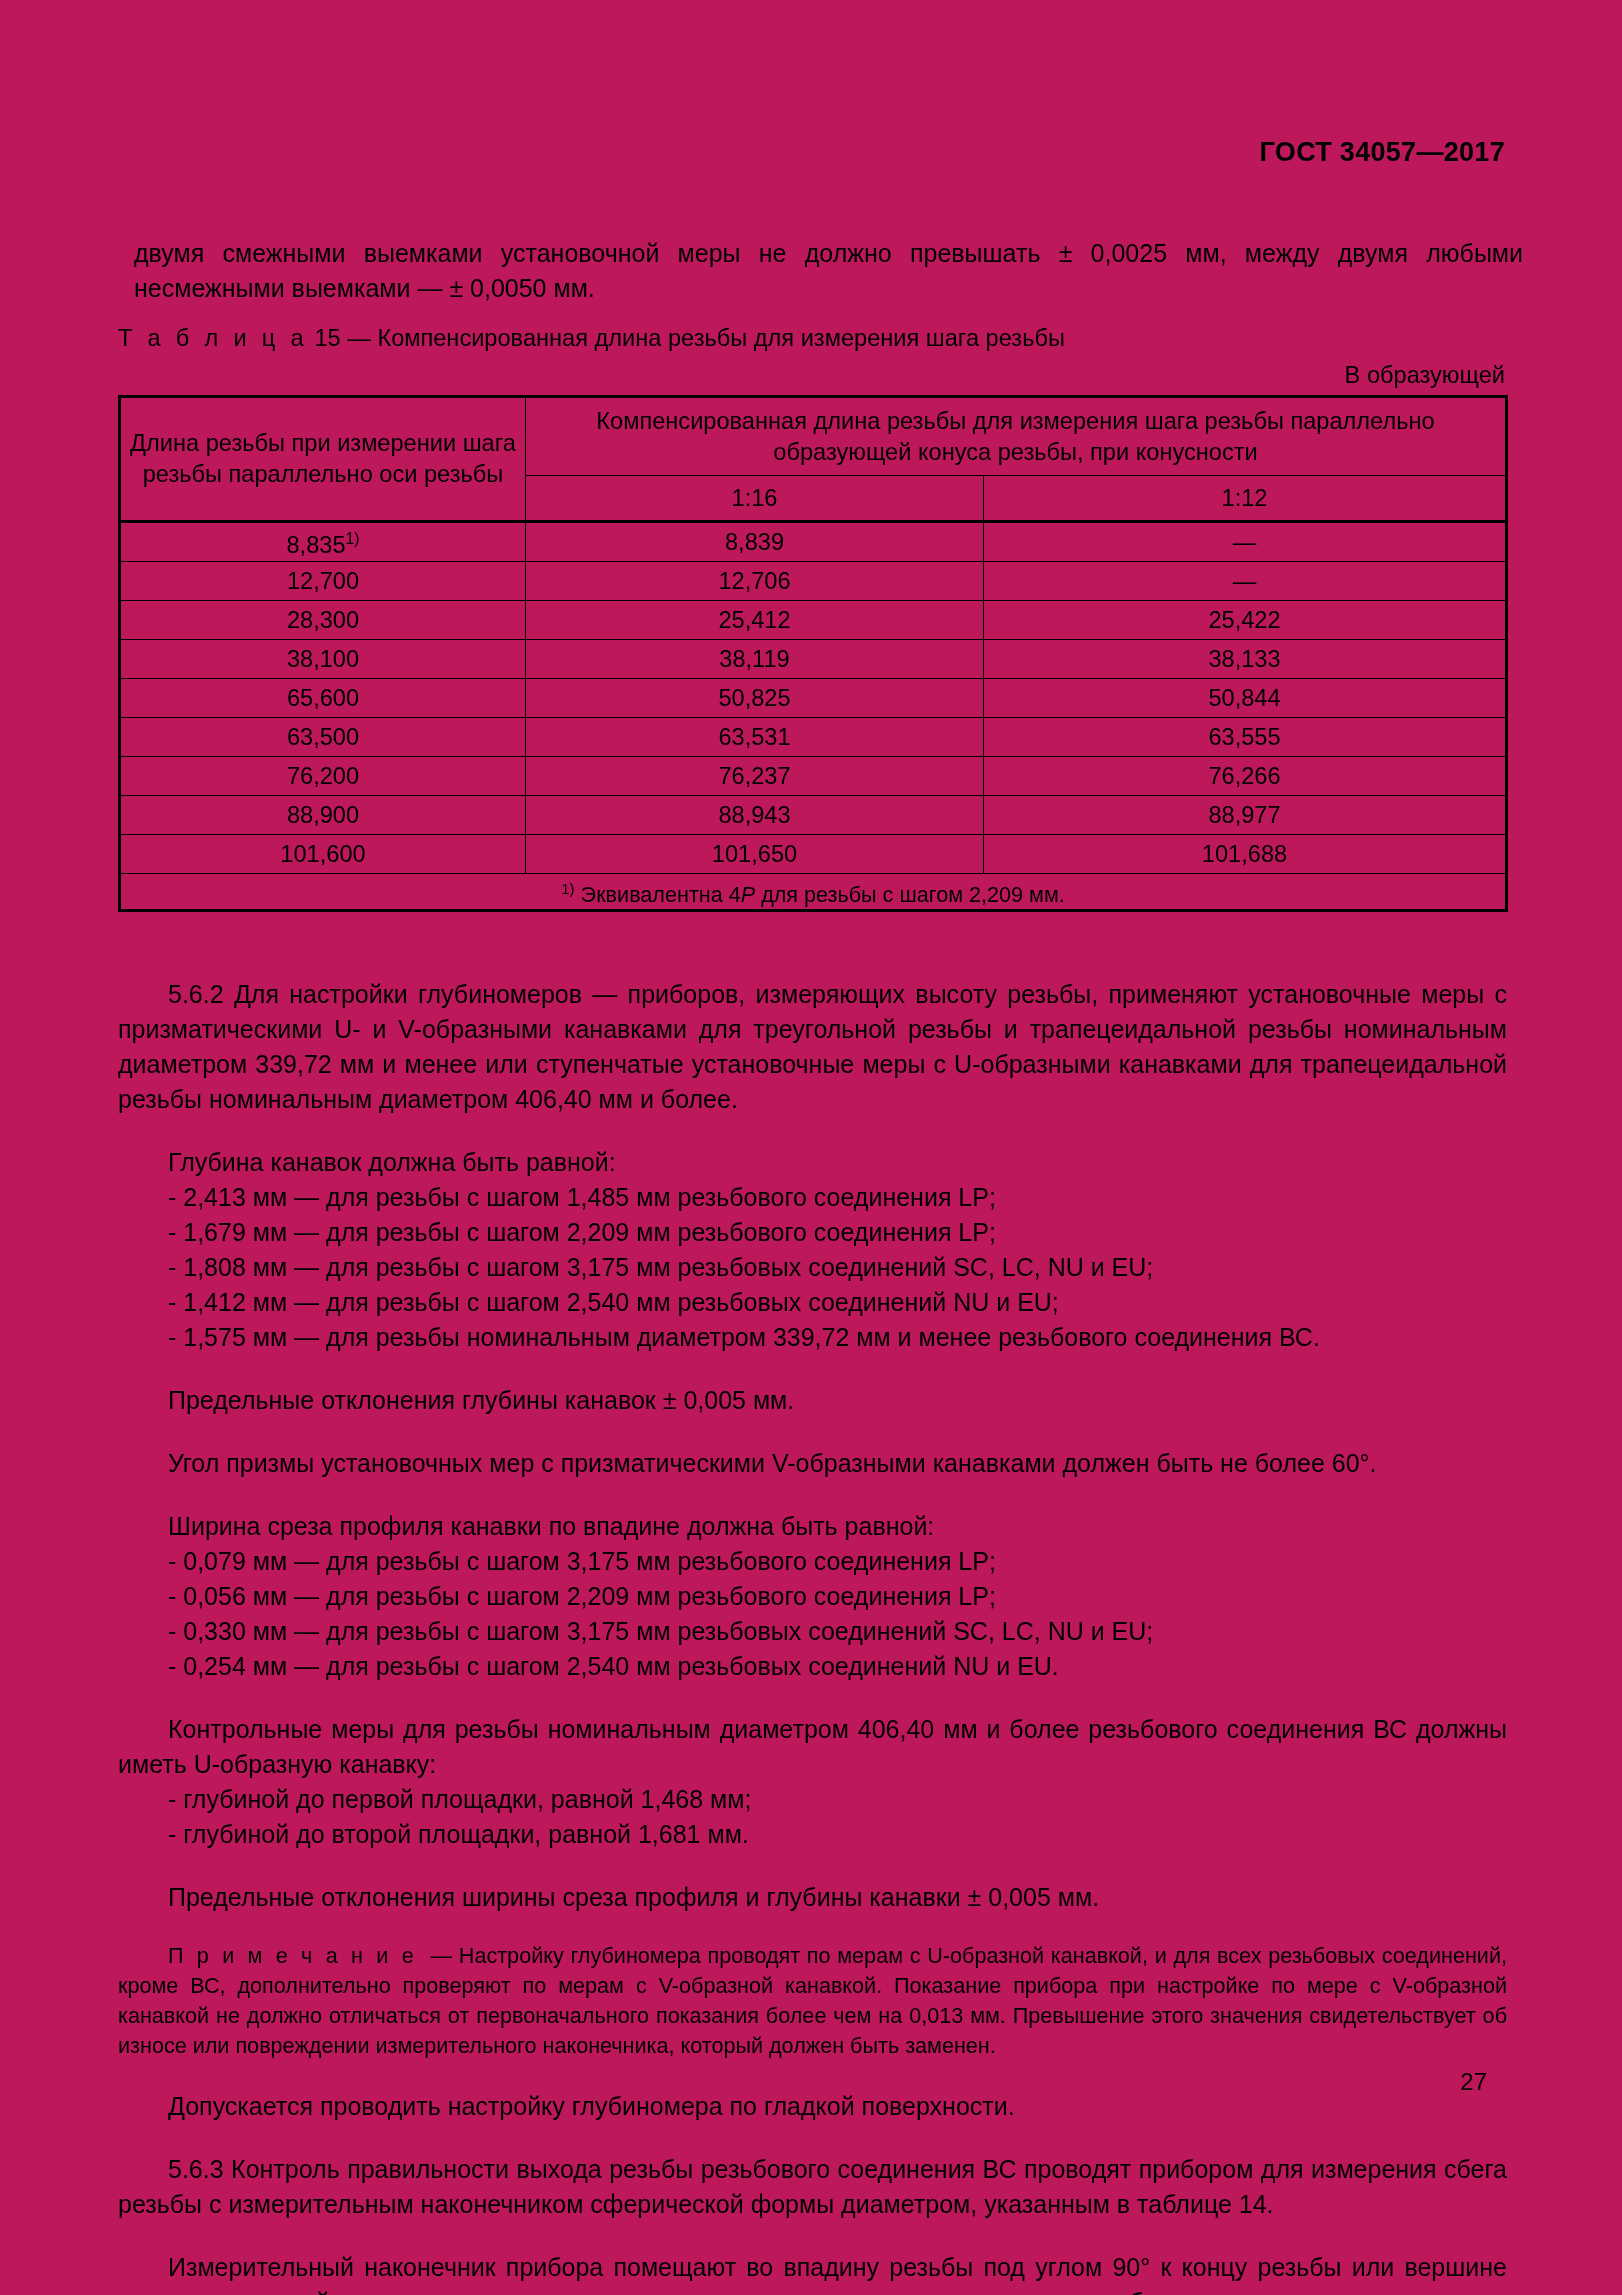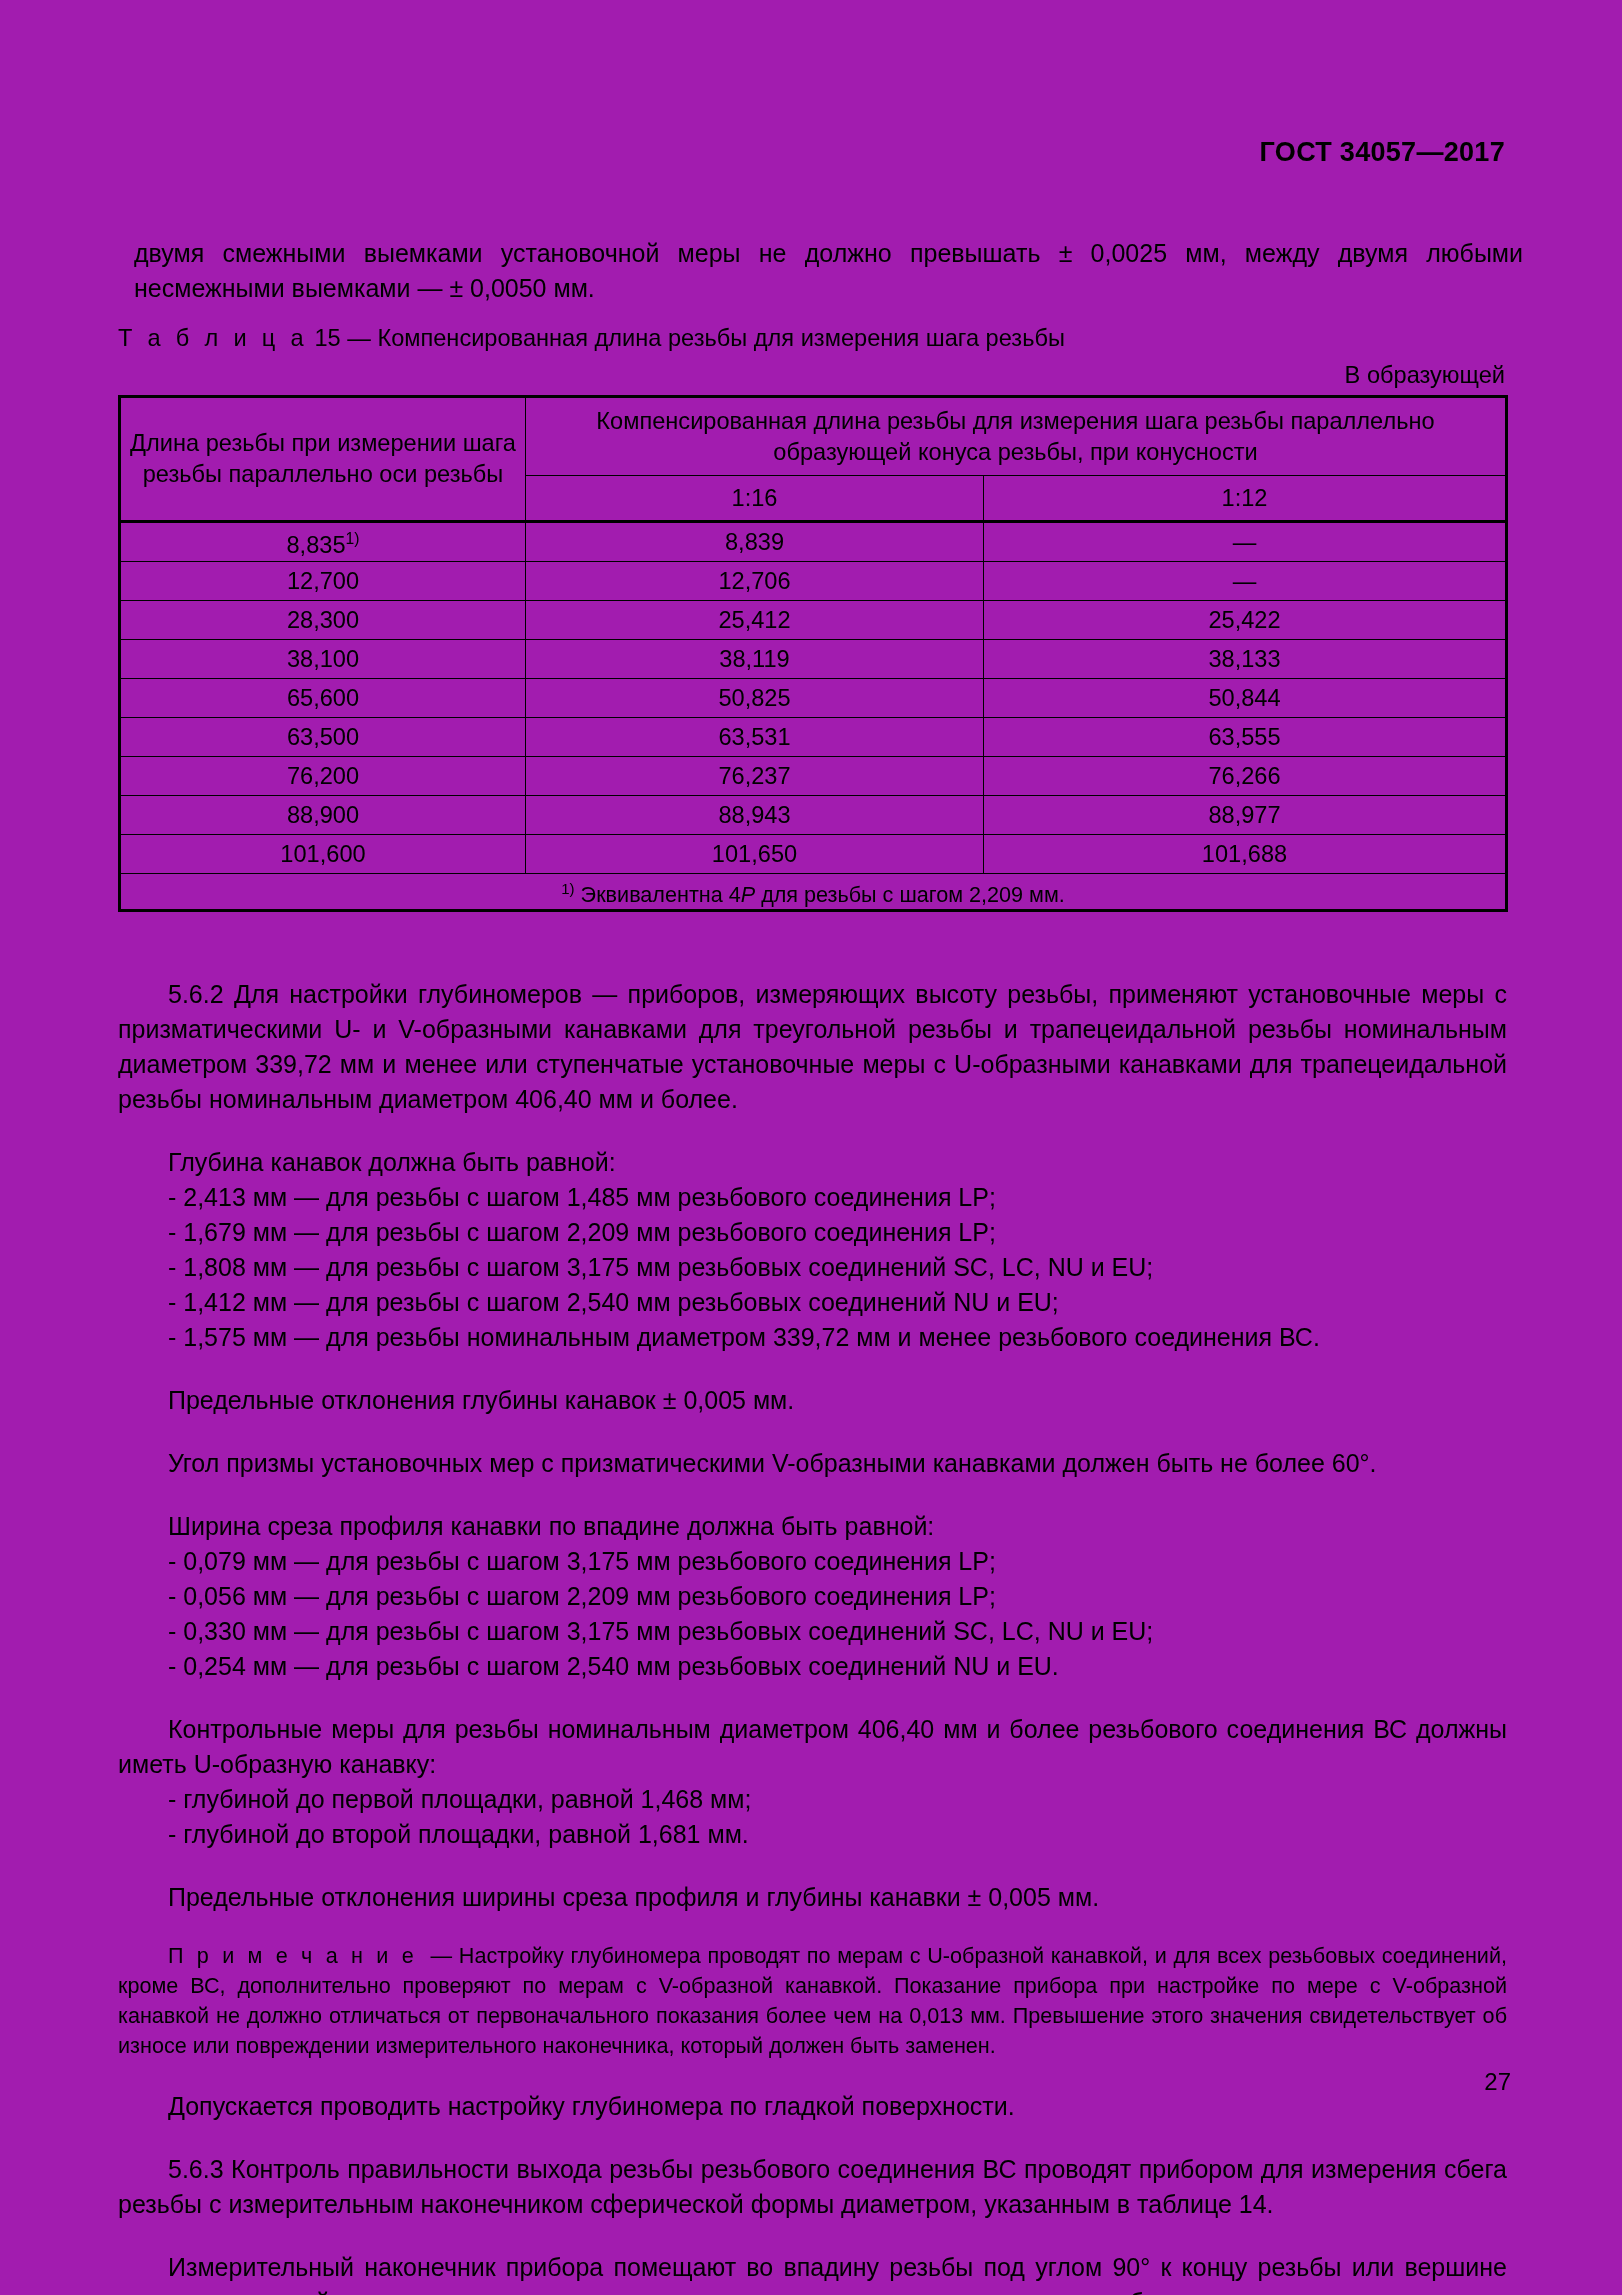--- a/index.html
+++ b/index.html
@@ -4,21 +4,21 @@
 <style>
   html, body {
     margin: 0;
     padding: 0;
     background: #ffffff;
   }
   .page {
     position: relative;
     width: 1623px;
     height: 2295px;
-    background: #a21caf;
+    background: #be185d;
     font-family: "Liberation Sans", sans-serif;
     color: #000000;
     box-sizing: border-box;
     overflow: hidden;
   }
 
   
   .doc-header {
     position: absolute;
     right: 118px;
@@ -144,21 +144,21 @@
   .note .lbl {
     letter-spacing: 3.3px;
   }
   .note p { margin: 0; font-size: 21.6px; line-height: 30px; text-align: justify; }
   .note p.first { text-indent: 50px; }
 
   .after-note { margin-top: 27.5px; }
 
   .page-number {
     position: absolute;
-    right: 112px;
+    right: 136px;
     top: 2068px;
     font-size: 24px;
   }
 </style>
 </head>
 <body>
 
 <div class="page">
 
   <div class="doc-header">ГОСТ 34057—2017</div>

